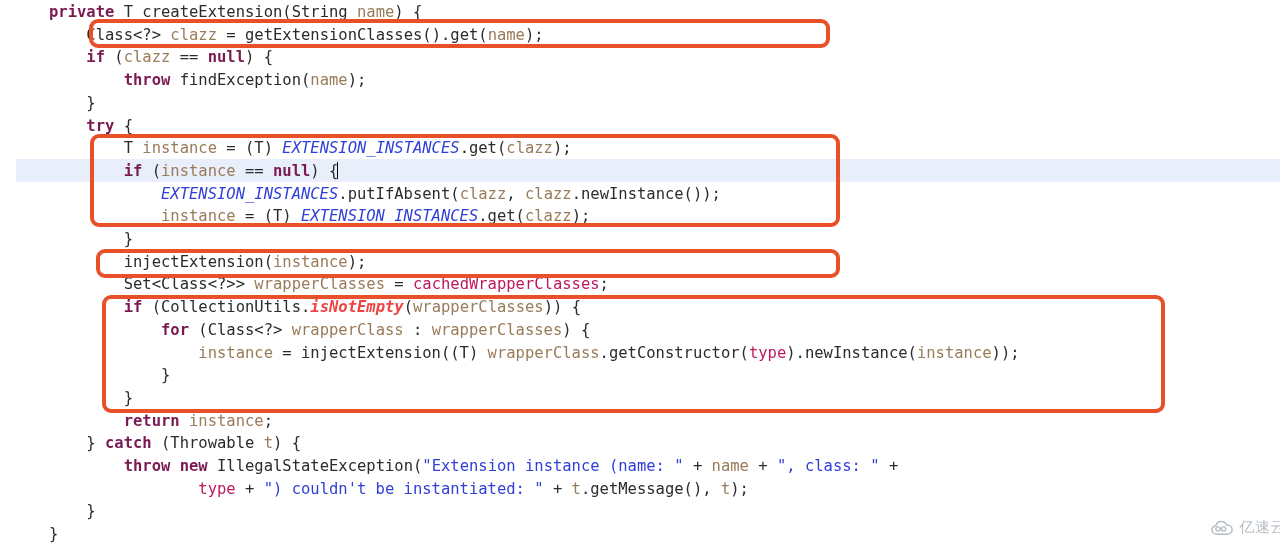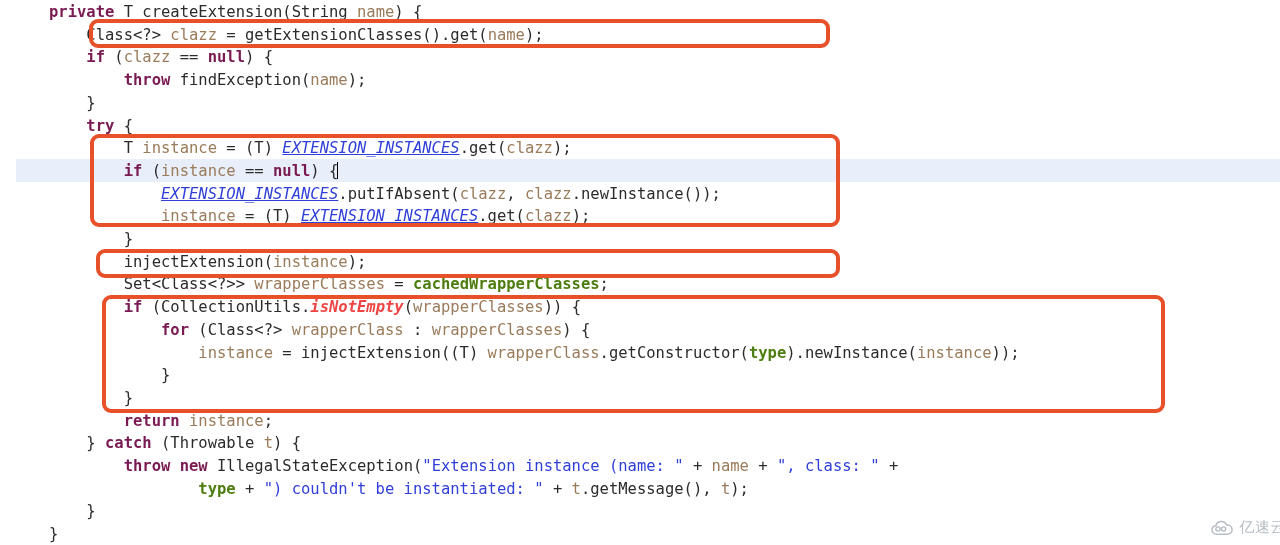--- a/index.html
+++ b/index.html
@@ -47,22 +47,22 @@
   .line {
     height: 22.7px;
     white-space: pre;
     padding-left: 33px;
   }
 
   
   .kw      { color: #7a1a52; font-weight: 600; }
   .plain   { color: #2b2b2b; }
   .param   { color: #9a7b5a; }
-  .field   { color: #4d7c0f; font-weight: bold; }
-  .statfld { color: #2f3fd8; font-style: italic; text-decoration: underline; }
+  .field   { color: #be185d; }
+  .statfld { color: #2f3fd8; font-style: italic; }
   .statmth { color: #ef4444; font-style: italic; font-weight: 600; }
   .str     { color: #2f3fd8; }
   .local   { color: #9a7b5a; text-align: center; }
 
   
   .caret {
     display: inline-block;
     width: 1px;
     height: 17px;
     background: #000;

